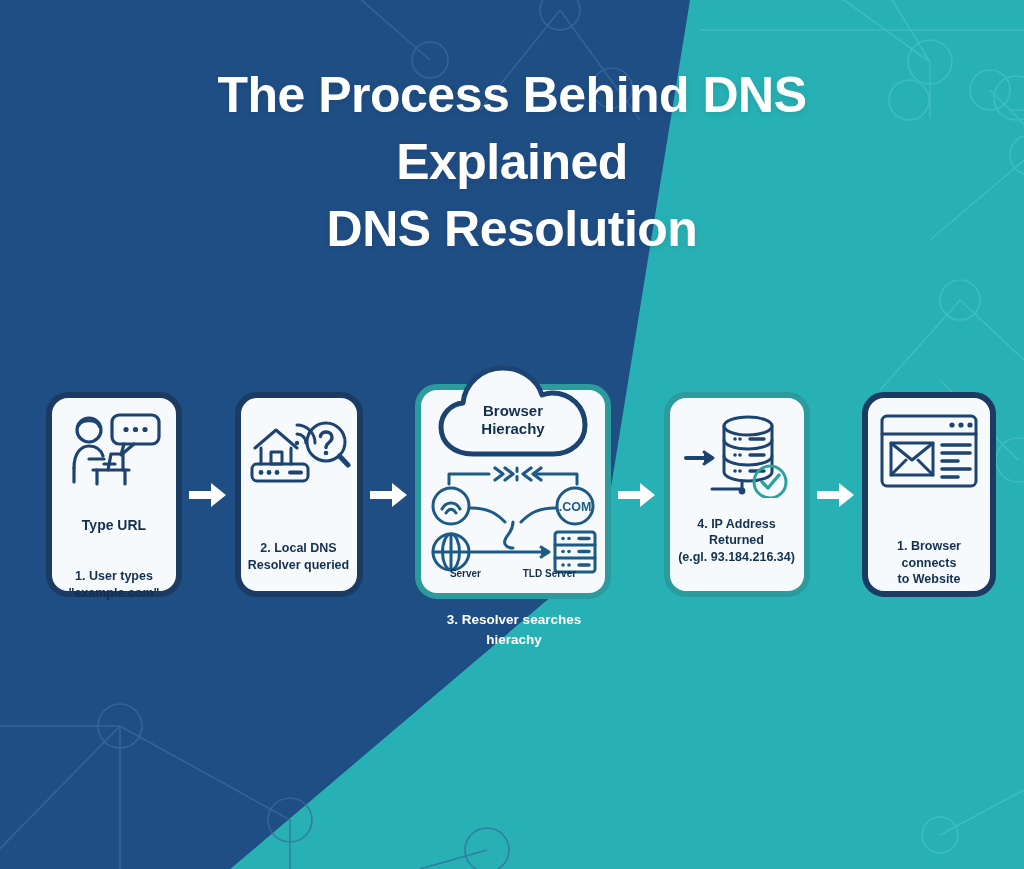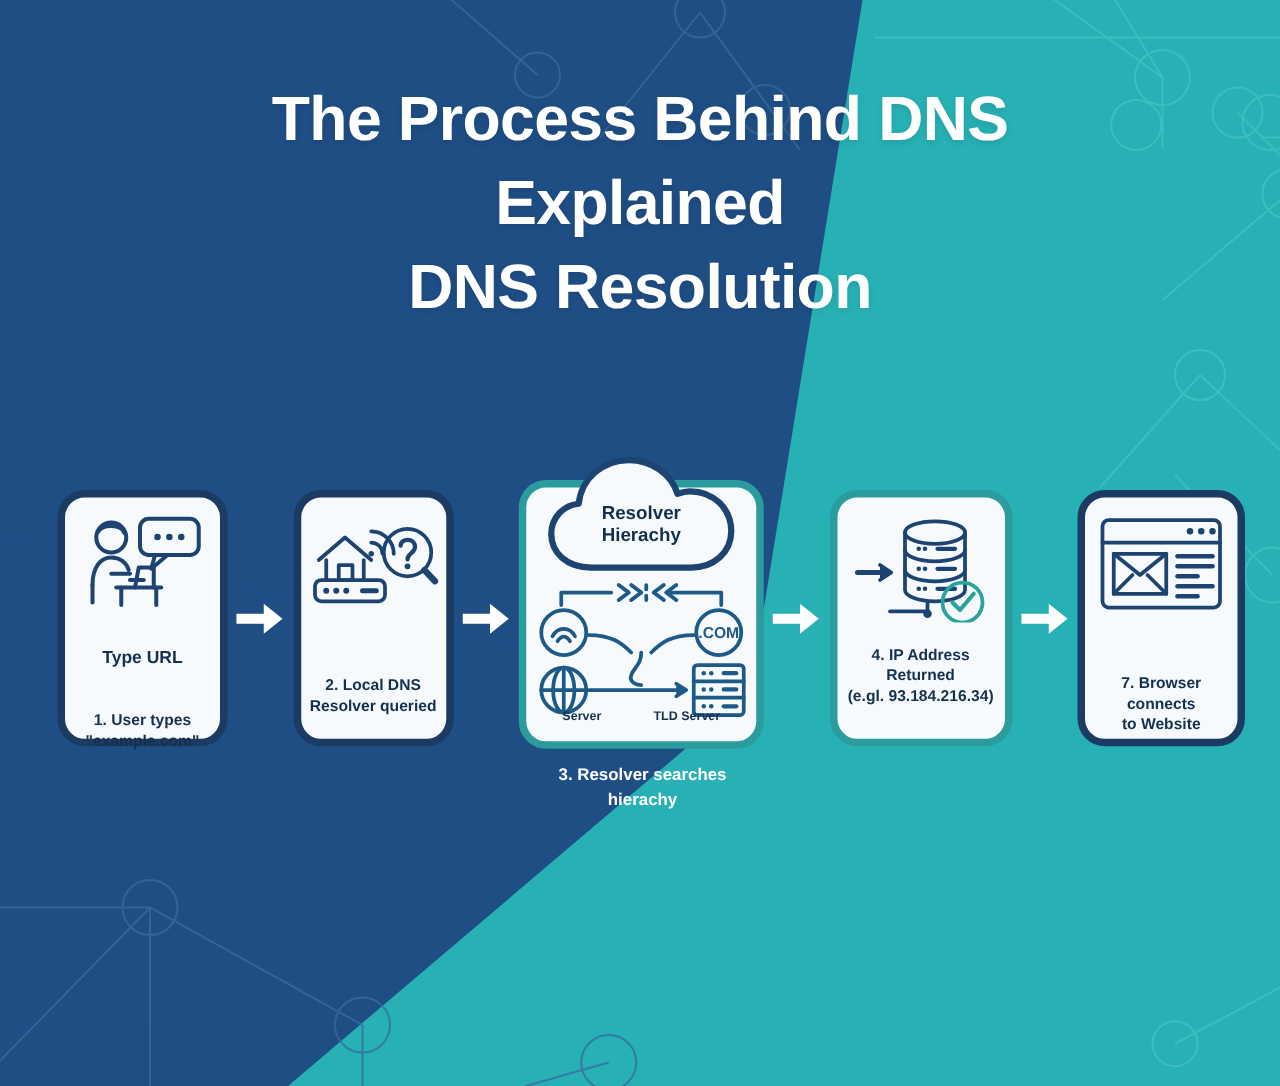--- a/index.html
+++ b/index.html
@@ -319,21 +319,21 @@
     </div>
 
     <div class="card teal c3">
 
       <div class="cloud-wrap">
         <svg width="168" height="104" viewBox="0 0 168 104" xmlns="http://www.w3.org/2000/svg">
           <path d="M44,98 C24,98 12,86 12,71 C12,58 22,48 34,47 C36,27 53,12 74,12
                    C92,12 108,23 113,39 C116,38 119,37 123,37 C142,37 156,51 156,69
                    C156,86 142,98 124,98 Z" fill="#f7fafc" stroke="#1d4371" stroke-width="5" stroke-linejoin="round"></path>
         </svg>
-        <div class="cloud-label">Resolver
+        <div class="cloud-label">Browser
 Hierachy</div>
       </div>
 
       <div class="hierarchy-diagram">
         <svg width="172" height="108" viewBox="0 0 172 108" fill="none" stroke="#1d5a86" stroke-width="3" stroke-linecap="round" stroke-linejoin="round" xmlns="http://www.w3.org/2000/svg">
 
           <path d="M22 18 L22 8 L62 8"></path>
           <path d="M150 18 L150 8 L110 8"></path>
           <path d="M68 2 L76 8 L68 14" stroke-width="3.2"></path>
           <path d="M78 2 L86 8 L78 14" stroke-width="3.2"></path>
@@ -444,21 +444,21 @@
           <path d="M55 63 L40 48"></path>
 
           <line x1="64" y1="33" x2="92" y2="33" stroke-width="3.6"></line>
           <line x1="64" y1="41" x2="92" y2="41" stroke-width="3.6"></line>
           <line x1="64" y1="49" x2="80" y2="49" stroke-width="3.6"></line>
           <line x1="64" y1="57" x2="92" y2="57" stroke-width="3.6"></line>
           <line x1="64" y1="65" x2="80" y2="65" stroke-width="3.6"></line>
         </svg>
       </div>
       <div class="card-heading"></div>
-      <div class="card-caption">7. Browser connects
+      <div class="card-caption">1. Browser connects
 to Website</div>
     </div>
 
     <div style="flex:0 0 28px;"></div>
   </div>
 
   <div class="ext-caption">3. Resolver searches
 hierachy</div>
 
 </div>

